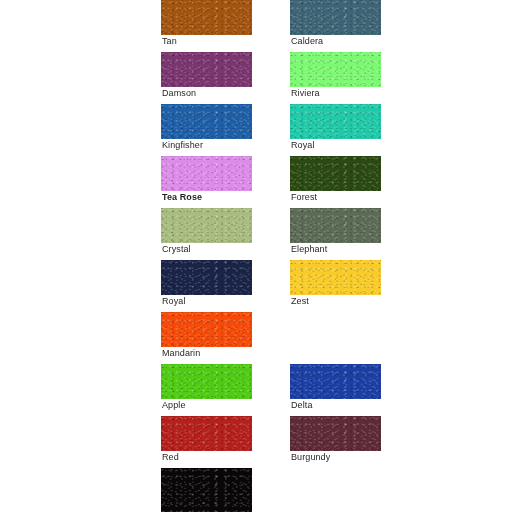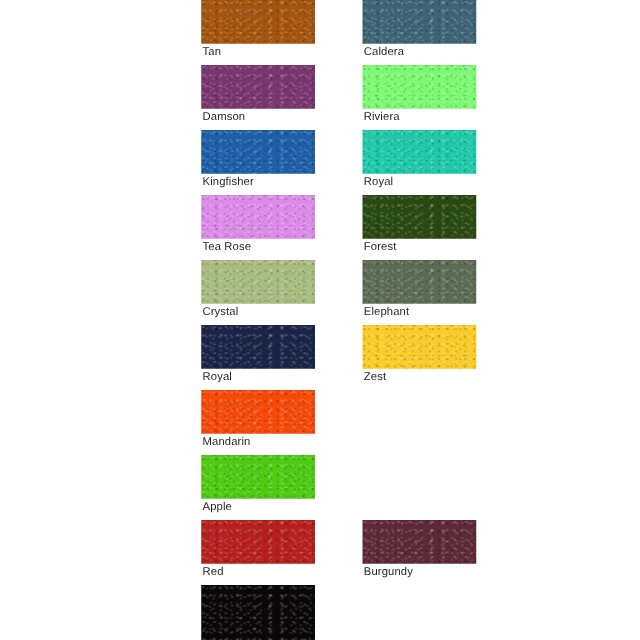--- a/index.html
+++ b/index.html
@@ -119,21 +119,21 @@
         <div class="swatch-label" style="color: rgb(35, 31, 32);">Riviera</div>
       </div>
       <div class="swatch-cell" style="grid-row: 3;">
         <div class="swatch-chip" style="background-color: rgb(30, 95, 168);"></div>
         <div class="swatch-label" style="color: rgb(35, 31, 32);">Kingfisher</div>
       </div>
       <div class="swatch-cell col-right" style="grid-row: 3;">
         <div class="swatch-chip" style="background-color: rgb(32, 201, 168);"></div>
         <div class="swatch-label" style="color: rgb(35, 31, 32);">Royal</div>
       </div>
-      <div class="swatch-cell" style="grid-row: 4;">
+      <div class="swatch-cell" style="grid-row: 4; font-weight: bold;">
         <div class="swatch-chip" style="background-color: rgb(220, 140, 232);"></div>
         <div class="swatch-label" style="color: rgb(35, 31, 32);">Tea Rose</div>
       </div>
       <div class="swatch-cell col-right" style="grid-row: 4;">
         <div class="swatch-chip" style="background-color: rgb(42, 74, 18);"></div>
         <div class="swatch-label" style="color: rgb(35, 31, 32);">Forest</div>
       </div>
       <div class="swatch-cell" style="grid-row: 5;">
         <div class="swatch-chip" style="background-color: rgb(168, 188, 128);"></div>
         <div class="swatch-label" style="color: rgb(35, 31, 32);">Crystal</div>
@@ -151,20 +151,24 @@
         <div class="swatch-label" style="color: rgb(35, 31, 32);">Zest</div>
       </div>
       <div class="swatch-cell" style="grid-row: 7;">
         <div class="swatch-chip" style="background-color: rgb(246, 74, 8);"></div>
         <div class="swatch-label" style="color: rgb(35, 31, 32);">Mandarin</div>
       </div>
       <div class="swatch-cell" style="grid-row: 8;">
         <div class="swatch-chip" style="background-color: rgb(78, 203, 18);"></div>
         <div class="swatch-label" style="color: rgb(35, 31, 32);">Apple</div>
       </div>
+      <div class="swatch-cell col-right" style="grid-row: 8;">
+        <div class="swatch-chip" style="background-color: rgb(27, 63, 165);"></div>
+        <div class="swatch-label" style="color: rgb(35, 31, 32);">Delta</div>
+      </div>
       <div class="swatch-cell" style="grid-row: 9;">
         <div class="swatch-chip" style="background-color: rgb(181, 31, 28);"></div>
         <div class="swatch-label" style="color: rgb(35, 31, 32);">Red</div>
       </div>
       <div class="swatch-cell col-right" style="grid-row: 9;">
         <div class="swatch-chip" style="background-color: rgb(94, 42, 55);"></div>
         <div class="swatch-label" style="color: rgb(35, 31, 32);">Burgundy</div>
       </div>
       <div class="swatch-cell tall-cell" style="grid-row: 10;">
         <div class="swatch-chip tall" style="background-color: rgb(10, 7, 8);"></div>

